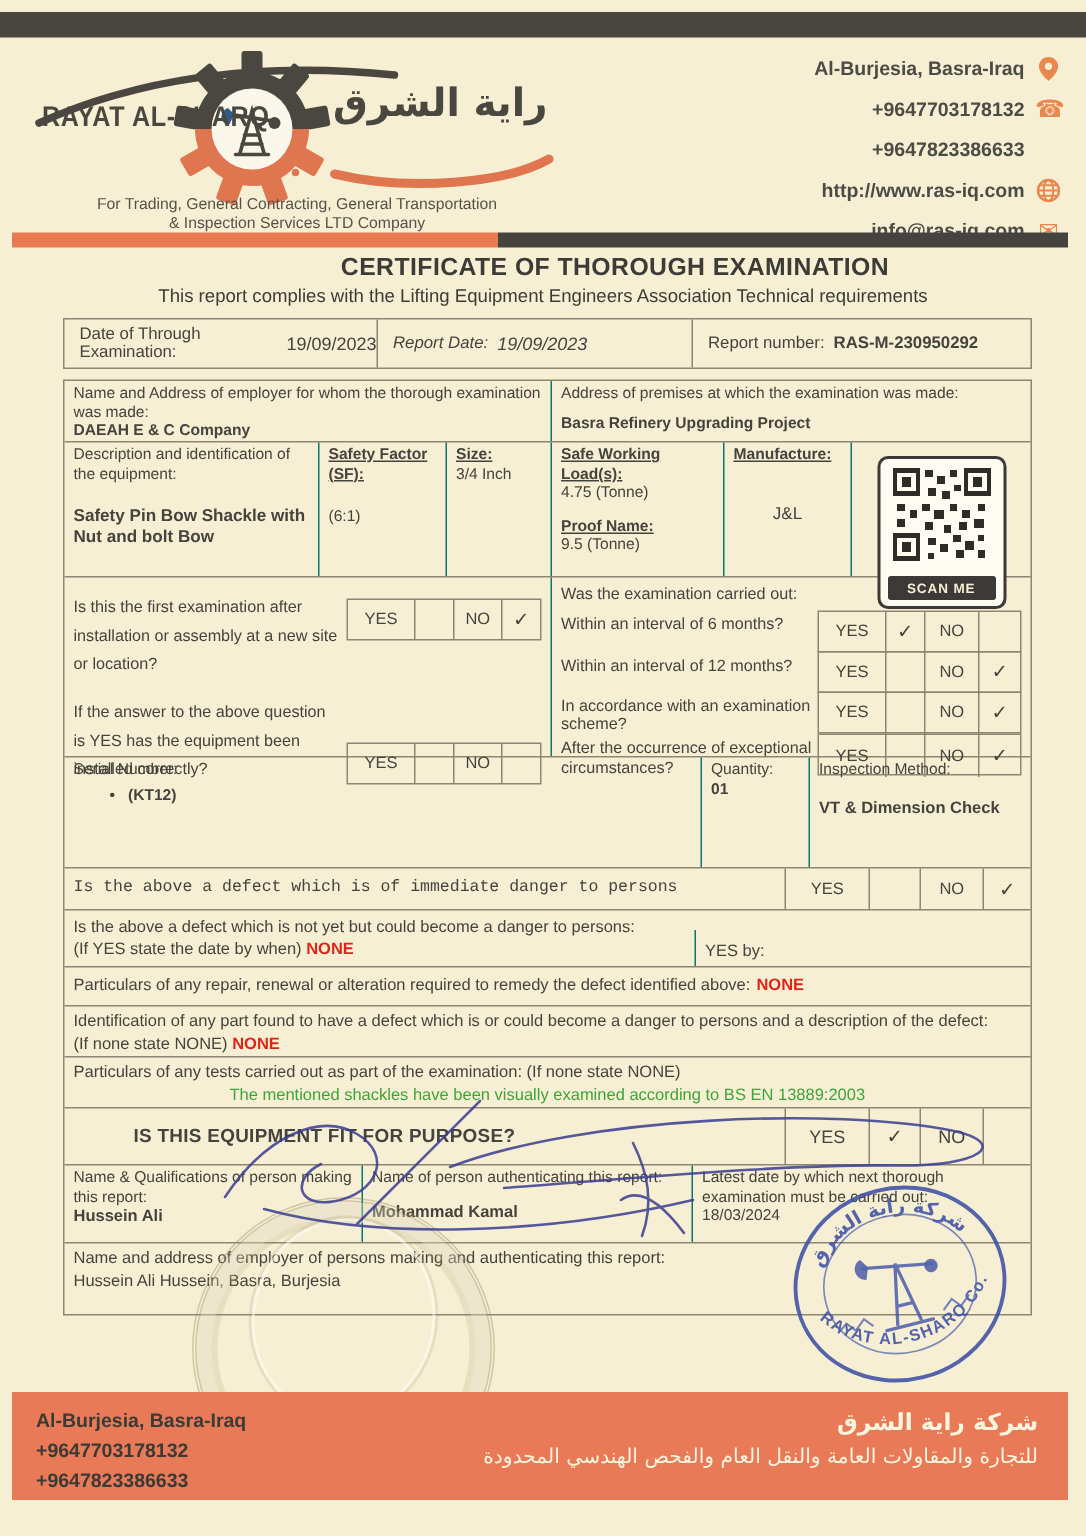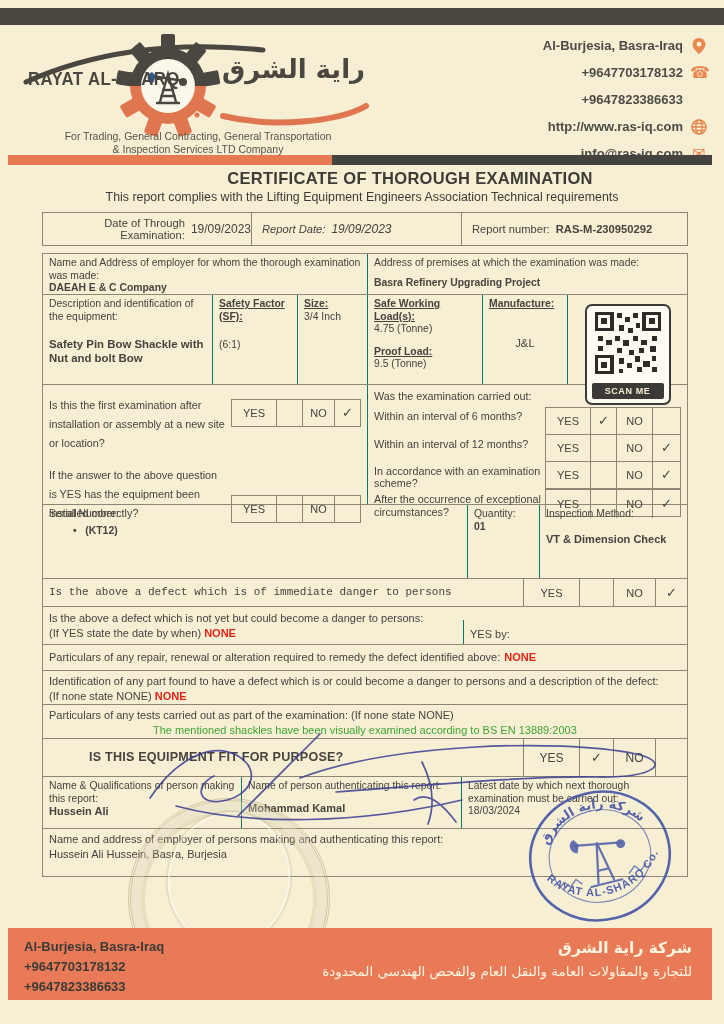--- a/index.html
+++ b/index.html
@@ -176,21 +176,21 @@
       </div>
     </div>
   </div>
 
   <div class="divider"></div>
 
   <div class="doc-title">CERTIFICATE OF THOROUGH EXAMINATION</div>
   <div class="doc-sub">This report complies with the Lifting Equipment Engineers Association Technical requirements</div>
 
   <div class="meta bordered">
-    <div class="mcell" style="width:208px;text-align:right;">
+    <div class="mcell" style="width:208px;">
       <span>Date of Through Examination:</span>
       <span style="font-size:12px;">19/09/2023</span>
     </div>
     <div class="mcell" style="width:210px;font-style:italic;">
       <span>Report Date:</span>
       <span style="font-size:12px;">19/09/2023</span>
     </div>
     <div class="mcell" style="flex:1;">
       <span>Report number:</span>
       <span class="b">RAS-M-230950292</span>
@@ -219,21 +219,21 @@
         <span class="u">Safety Factor (SF):</span>
         <div style="margin-top:16px;">(6:1)</div>
       </div>
       <div class="cell" style="width:70px;">
         <span class="u">Size:</span>
         <div style="">3/4  Inch</div>
       </div>
       <div class="cell" style="width:115px;">
         <span class="u">Safe Working Load(s):</span>
         <div>4.75 (Tonne)</div>
-        <div class="u" style="margin-top:10px;">Proof Load:</div>
+        <div class="u" style="margin-top:10px;">Proof Name:</div>
         <div>9.5 (Tonne)</div>
       </div>
       <div class="cell" style="width:85px;">
         <span class="u">Manufacture:</span>
         <div style="margin-top:26px;text-align:center;font-size:11.4px;">J&amp;L</div>
       </div>
       <div class="cell" style="flex:1;">
         <div class="qrbox">
           <svg width="68" height="64" viewBox="0 0 66 62" shape-rendering="crispEdges">
             <g fill="#2e2c28">

